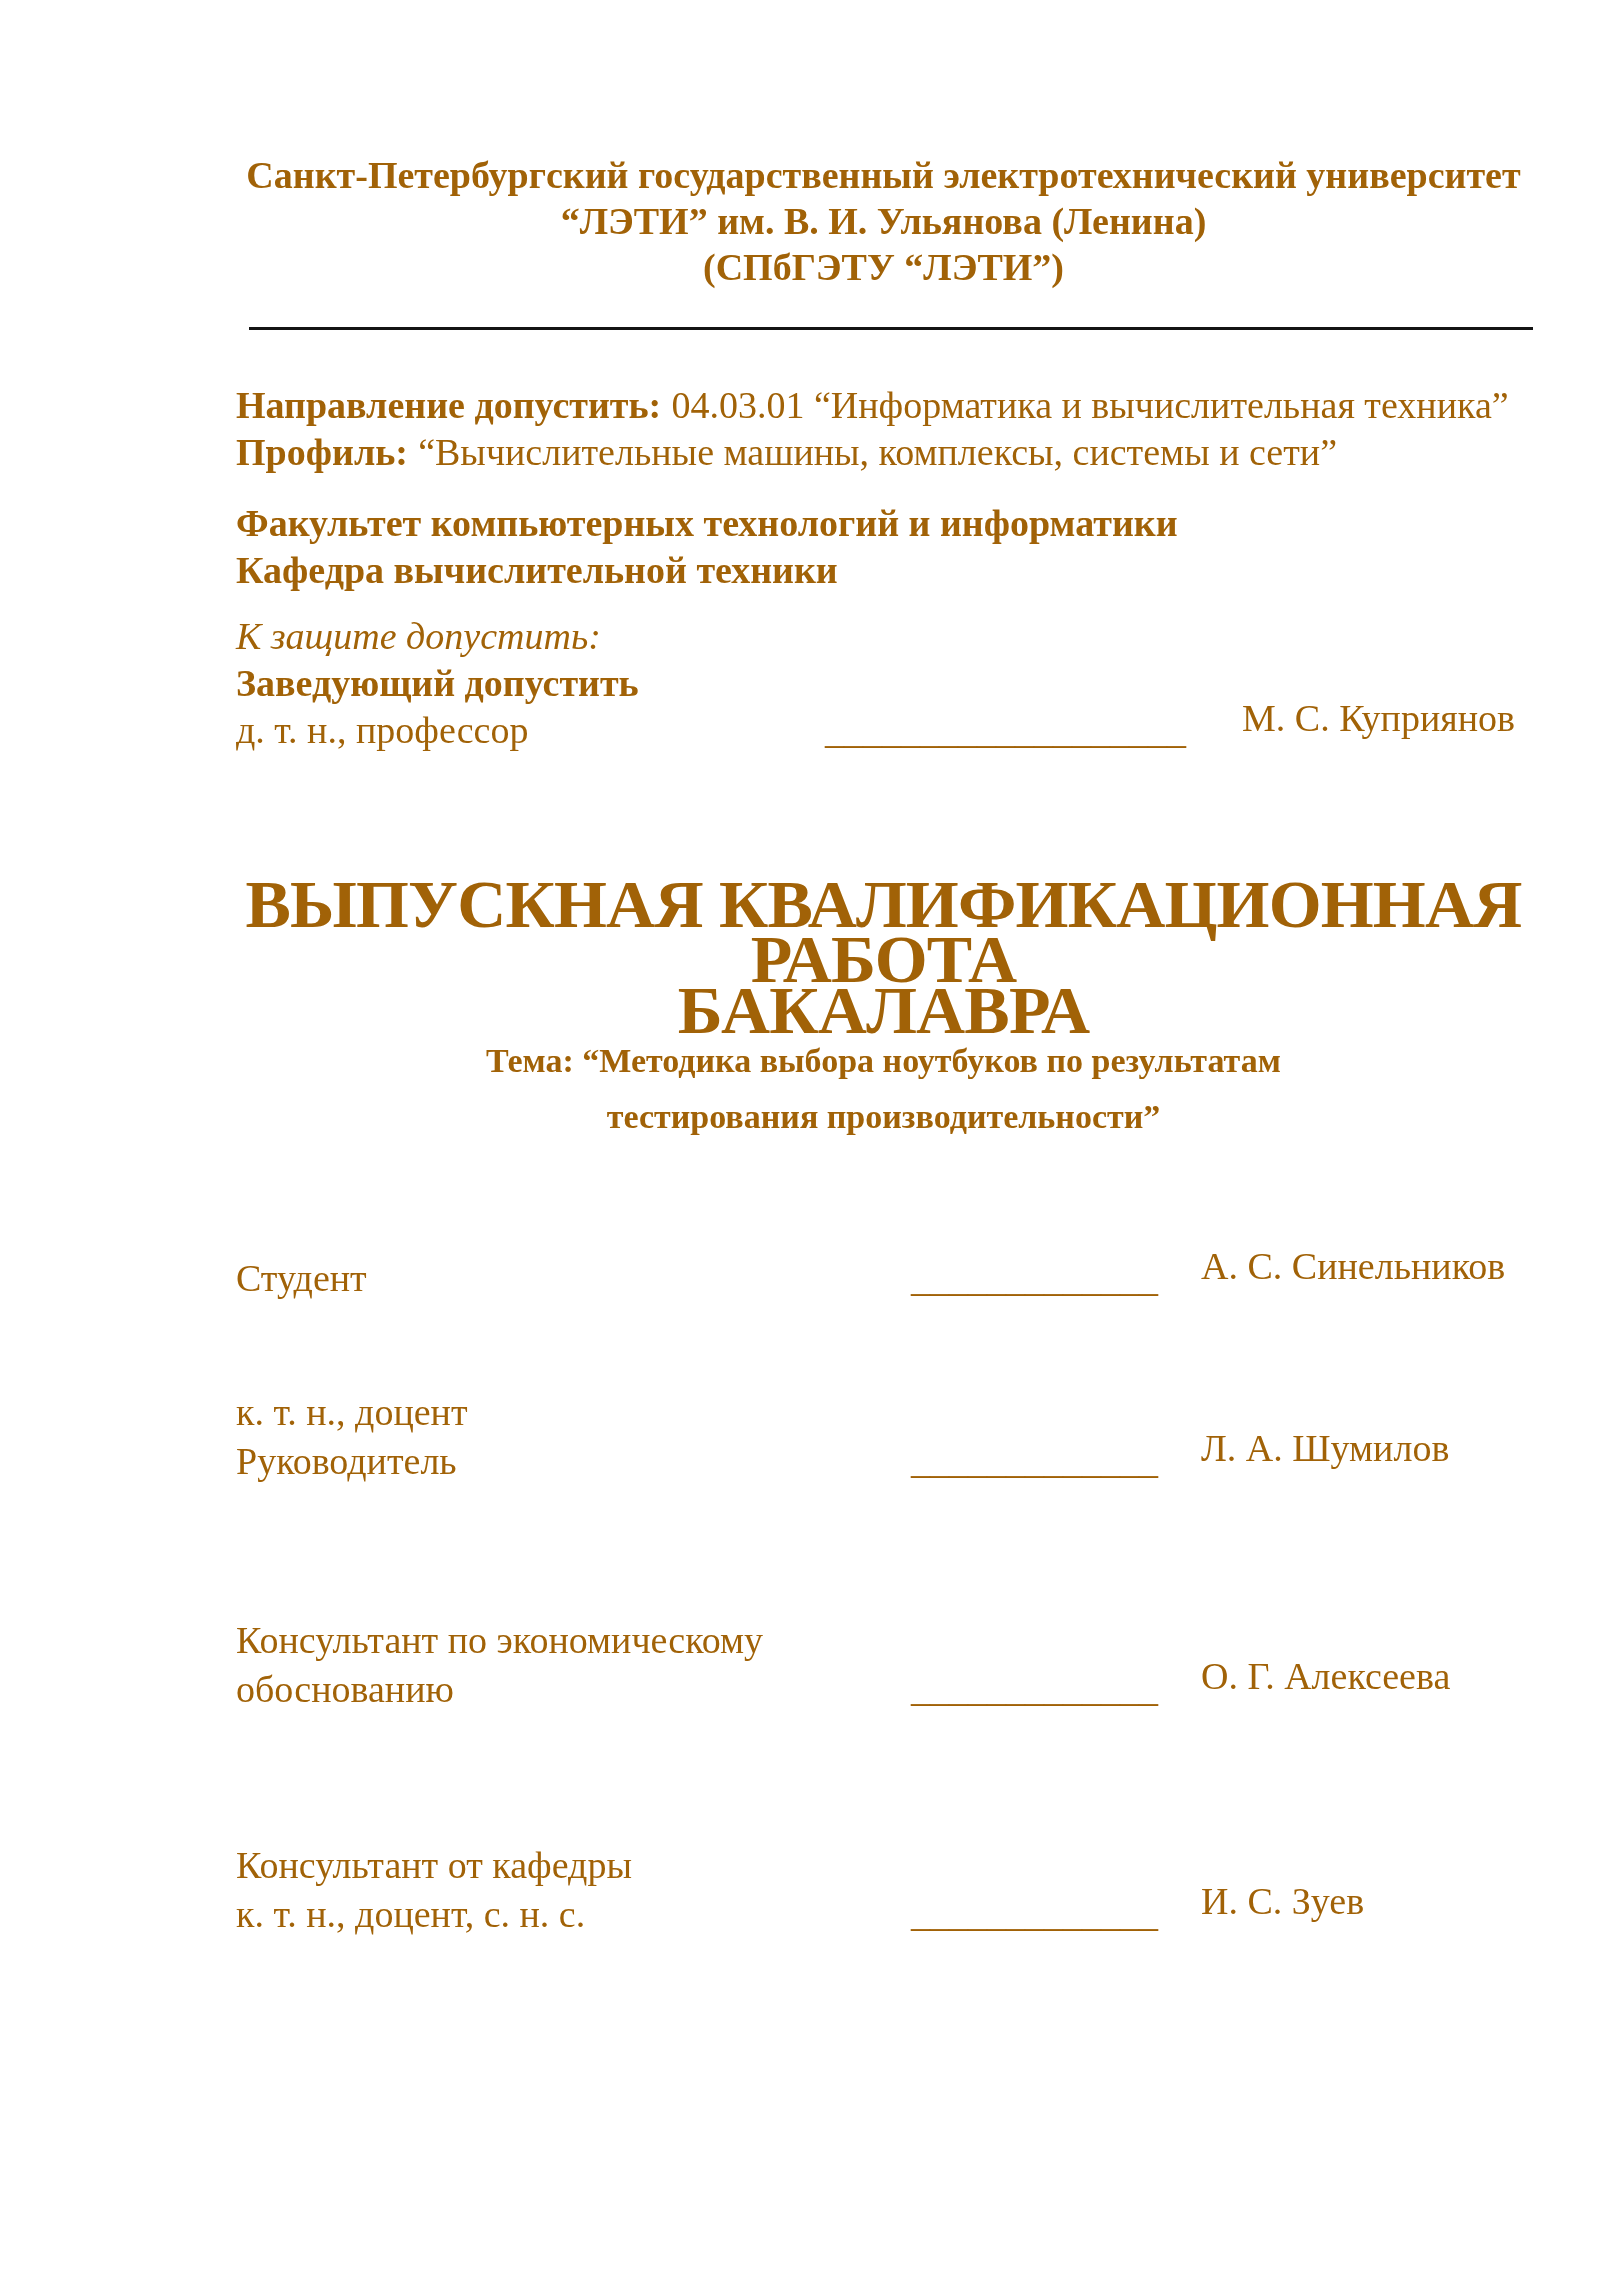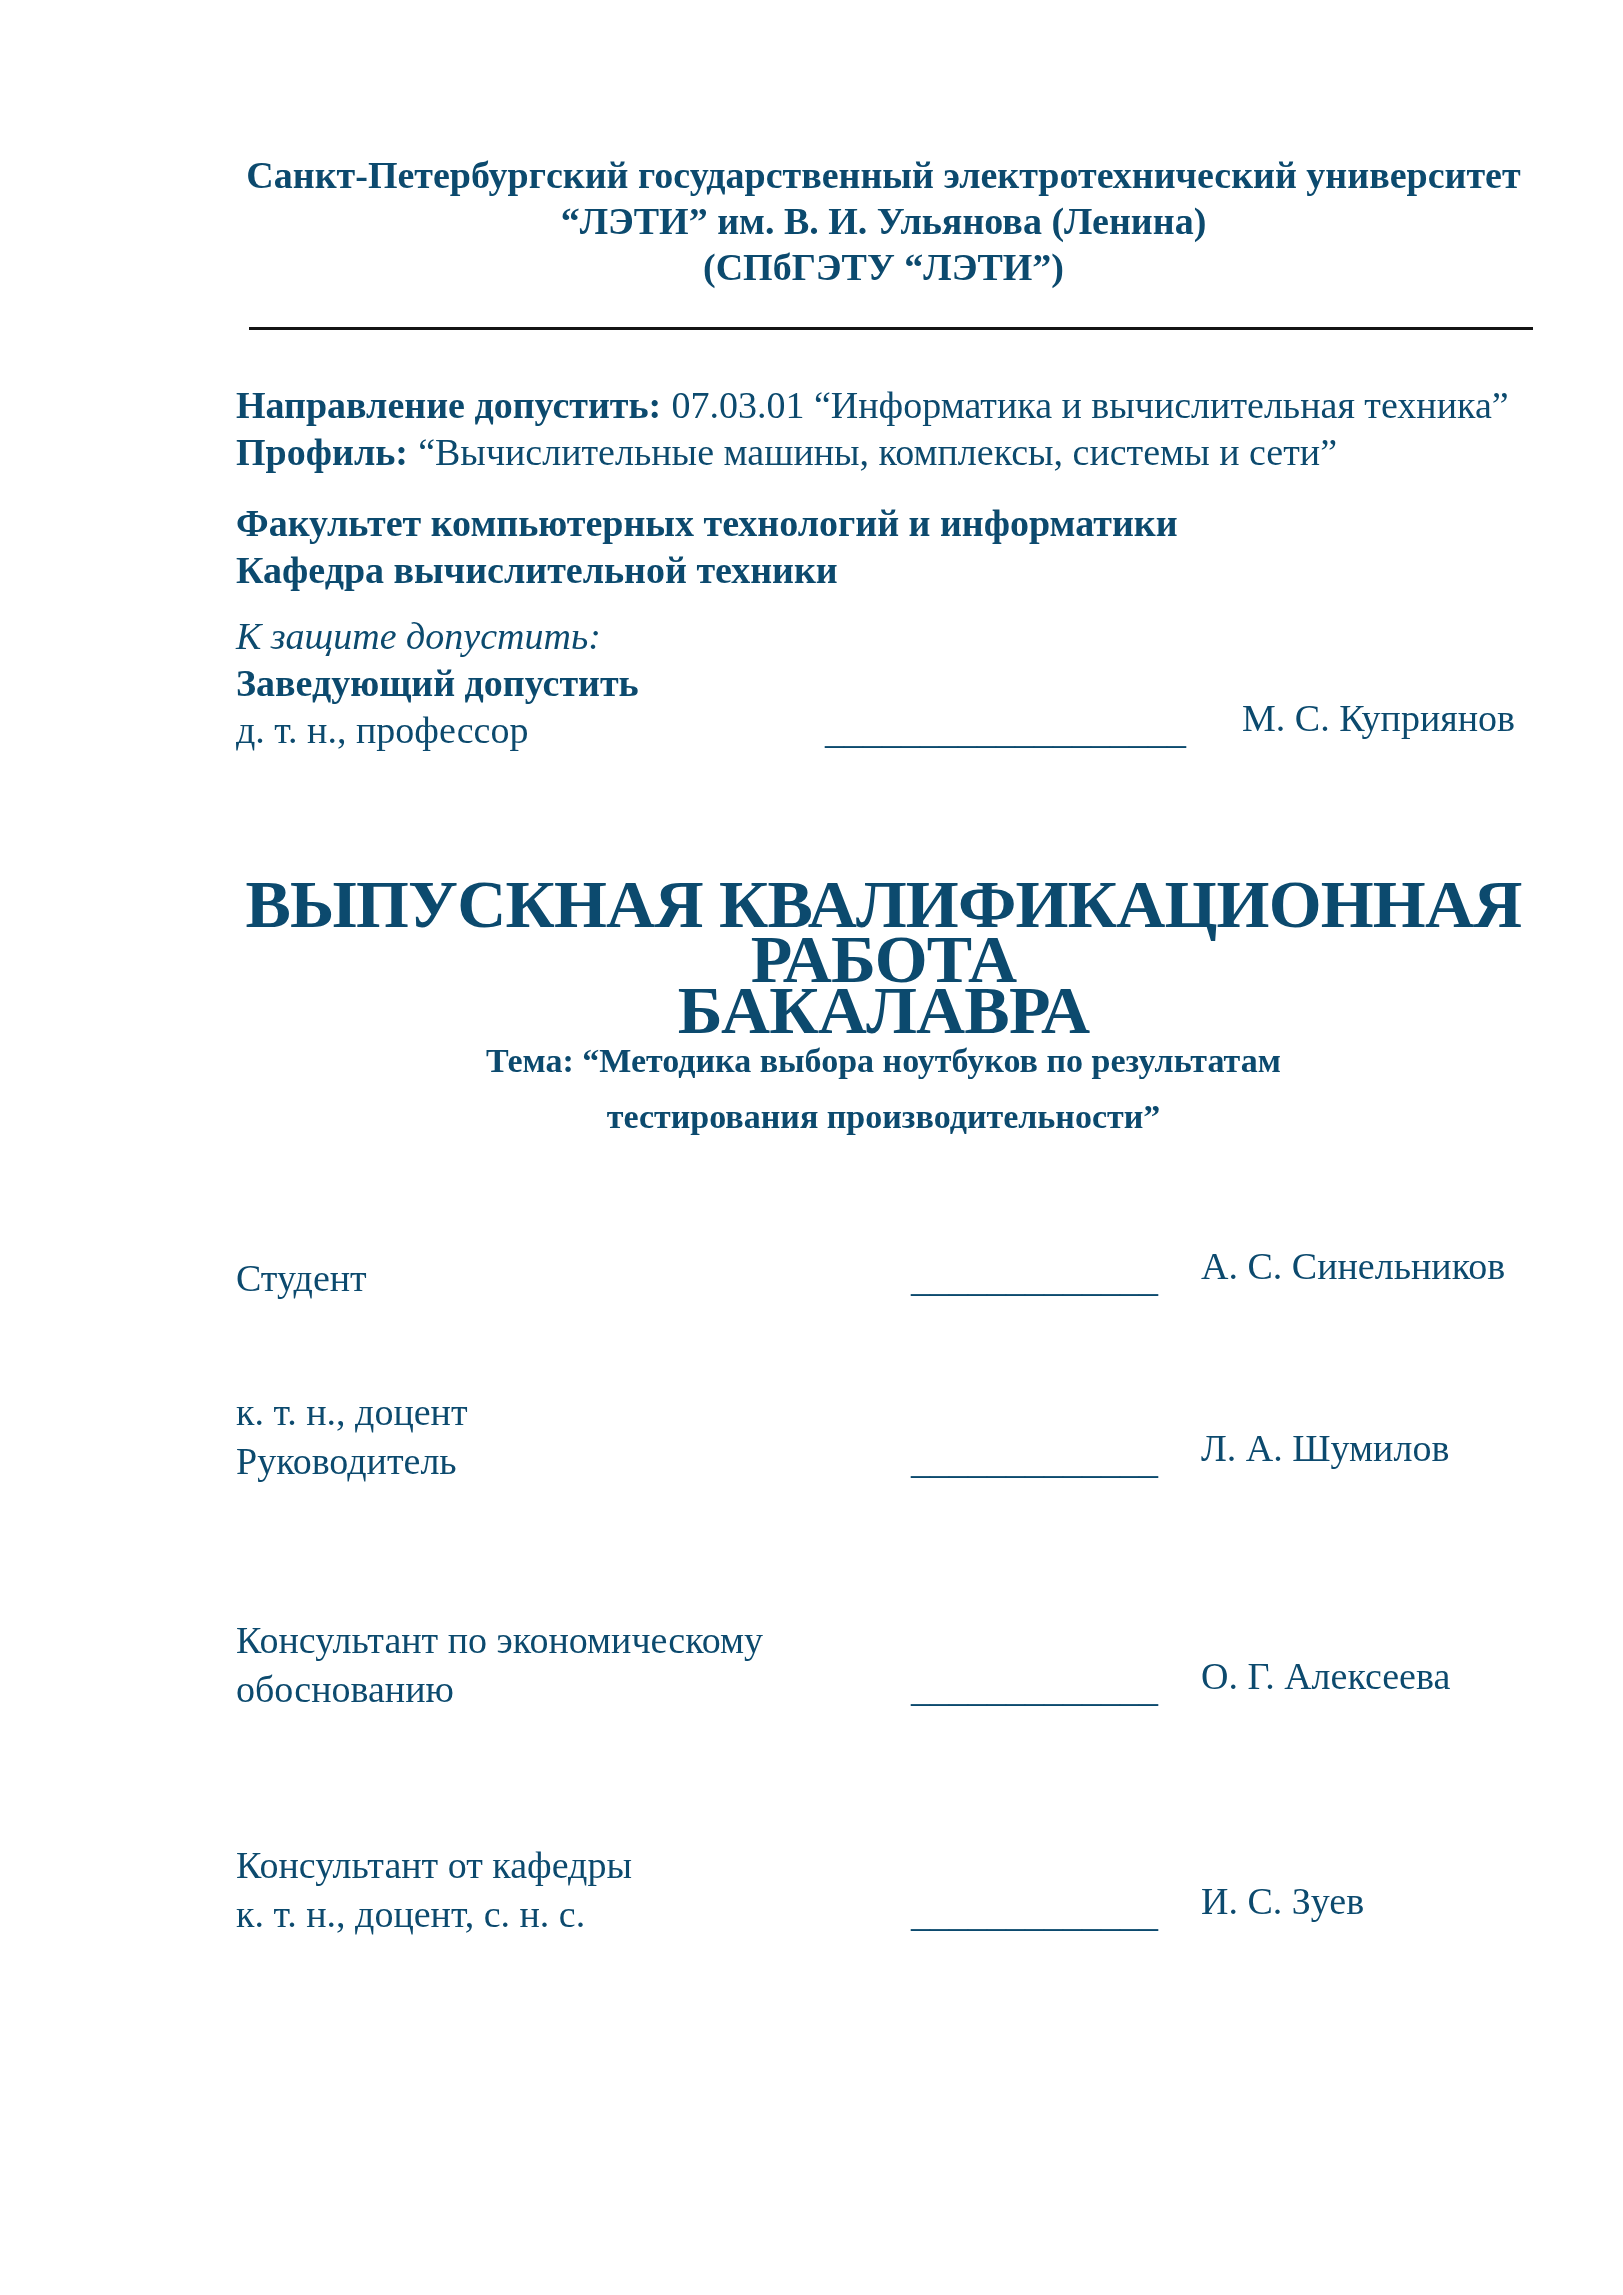--- a/index.html
+++ b/index.html
@@ -5,21 +5,21 @@
   html, body {
     margin: 0;
     padding: 0;
     background: #ffffff;
   }
   .page {
     position: relative;
     width: 1623px;
     height: 2259px;
     background: #ffffff;
-    color: #0c4a6e;
+    color: #a16207;
     font-family: "Liberation Serif", "DejaVu Serif", serif;
     font-size: 38px;
     overflow: hidden;
   }
   .content {
     position: absolute;
     left: 236px;
     top: 0;
     width: 1295px;
     height: 100%;
@@ -93,21 +93,21 @@
     <div class="block header-block centered" style="top:152px;">
       <div>Санкт-Петербургский государственный электротехнический университет</div>
       <div>“ЛЭТИ” им. В. И. Ульянова (Ленина)</div>
       <div>(СПбГЭТУ “ЛЭТИ”)</div>
     </div>
 
     <div class="rule"></div>
 
     <div class="block program-block" style="top:382px;">
       <div>
-        <span class="lead-label">Направление допустить:</span><span>07.03.01 “Информатика и вычислительная техника”</span>
+        <span class="lead-label">Направление допустить:</span><span>04.03.01 “Информатика и вычислительная техника”</span>
       </div>
       <div>
         <span class="lead-label">Профиль:</span><span>“Вычислительные машины, комплексы, системы и сети”</span>
       </div>
     </div>
 
     <div class="block dept-block" style="top:500px;">
       <div>Факультет компьютерных технологий и информатики</div>
       <div>Кафедра вычислительной техники</div>
     </div>

